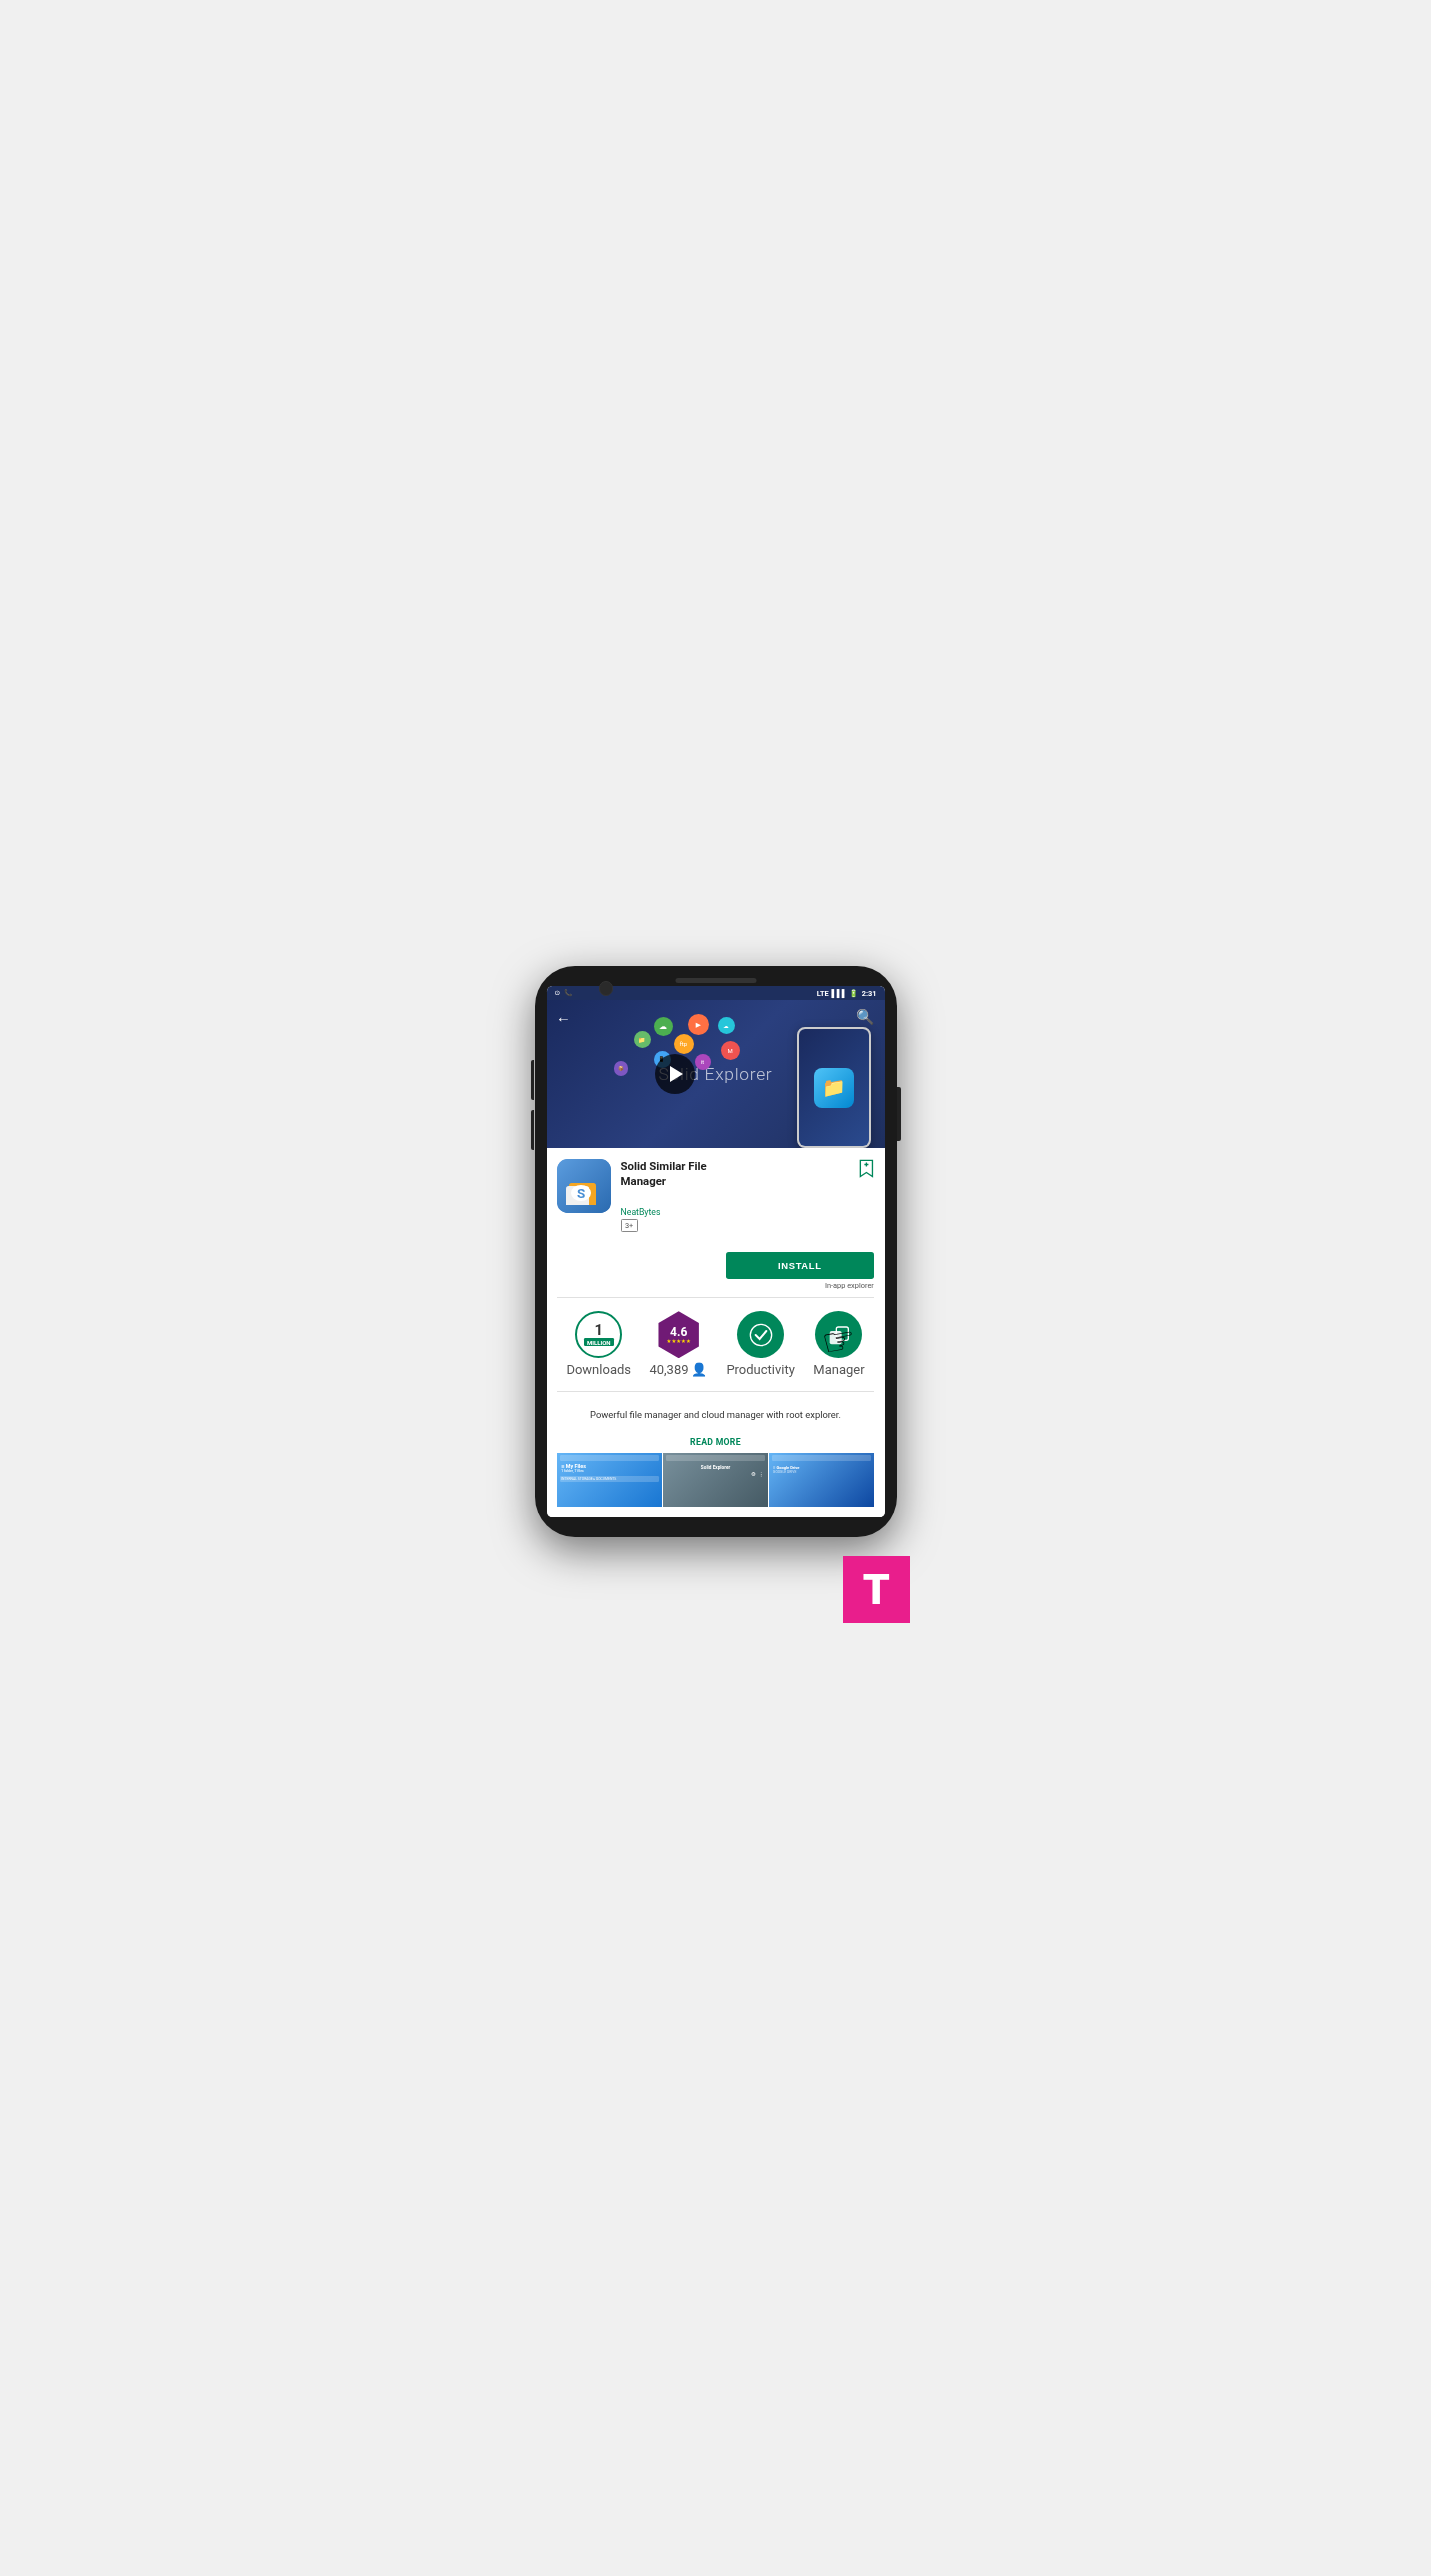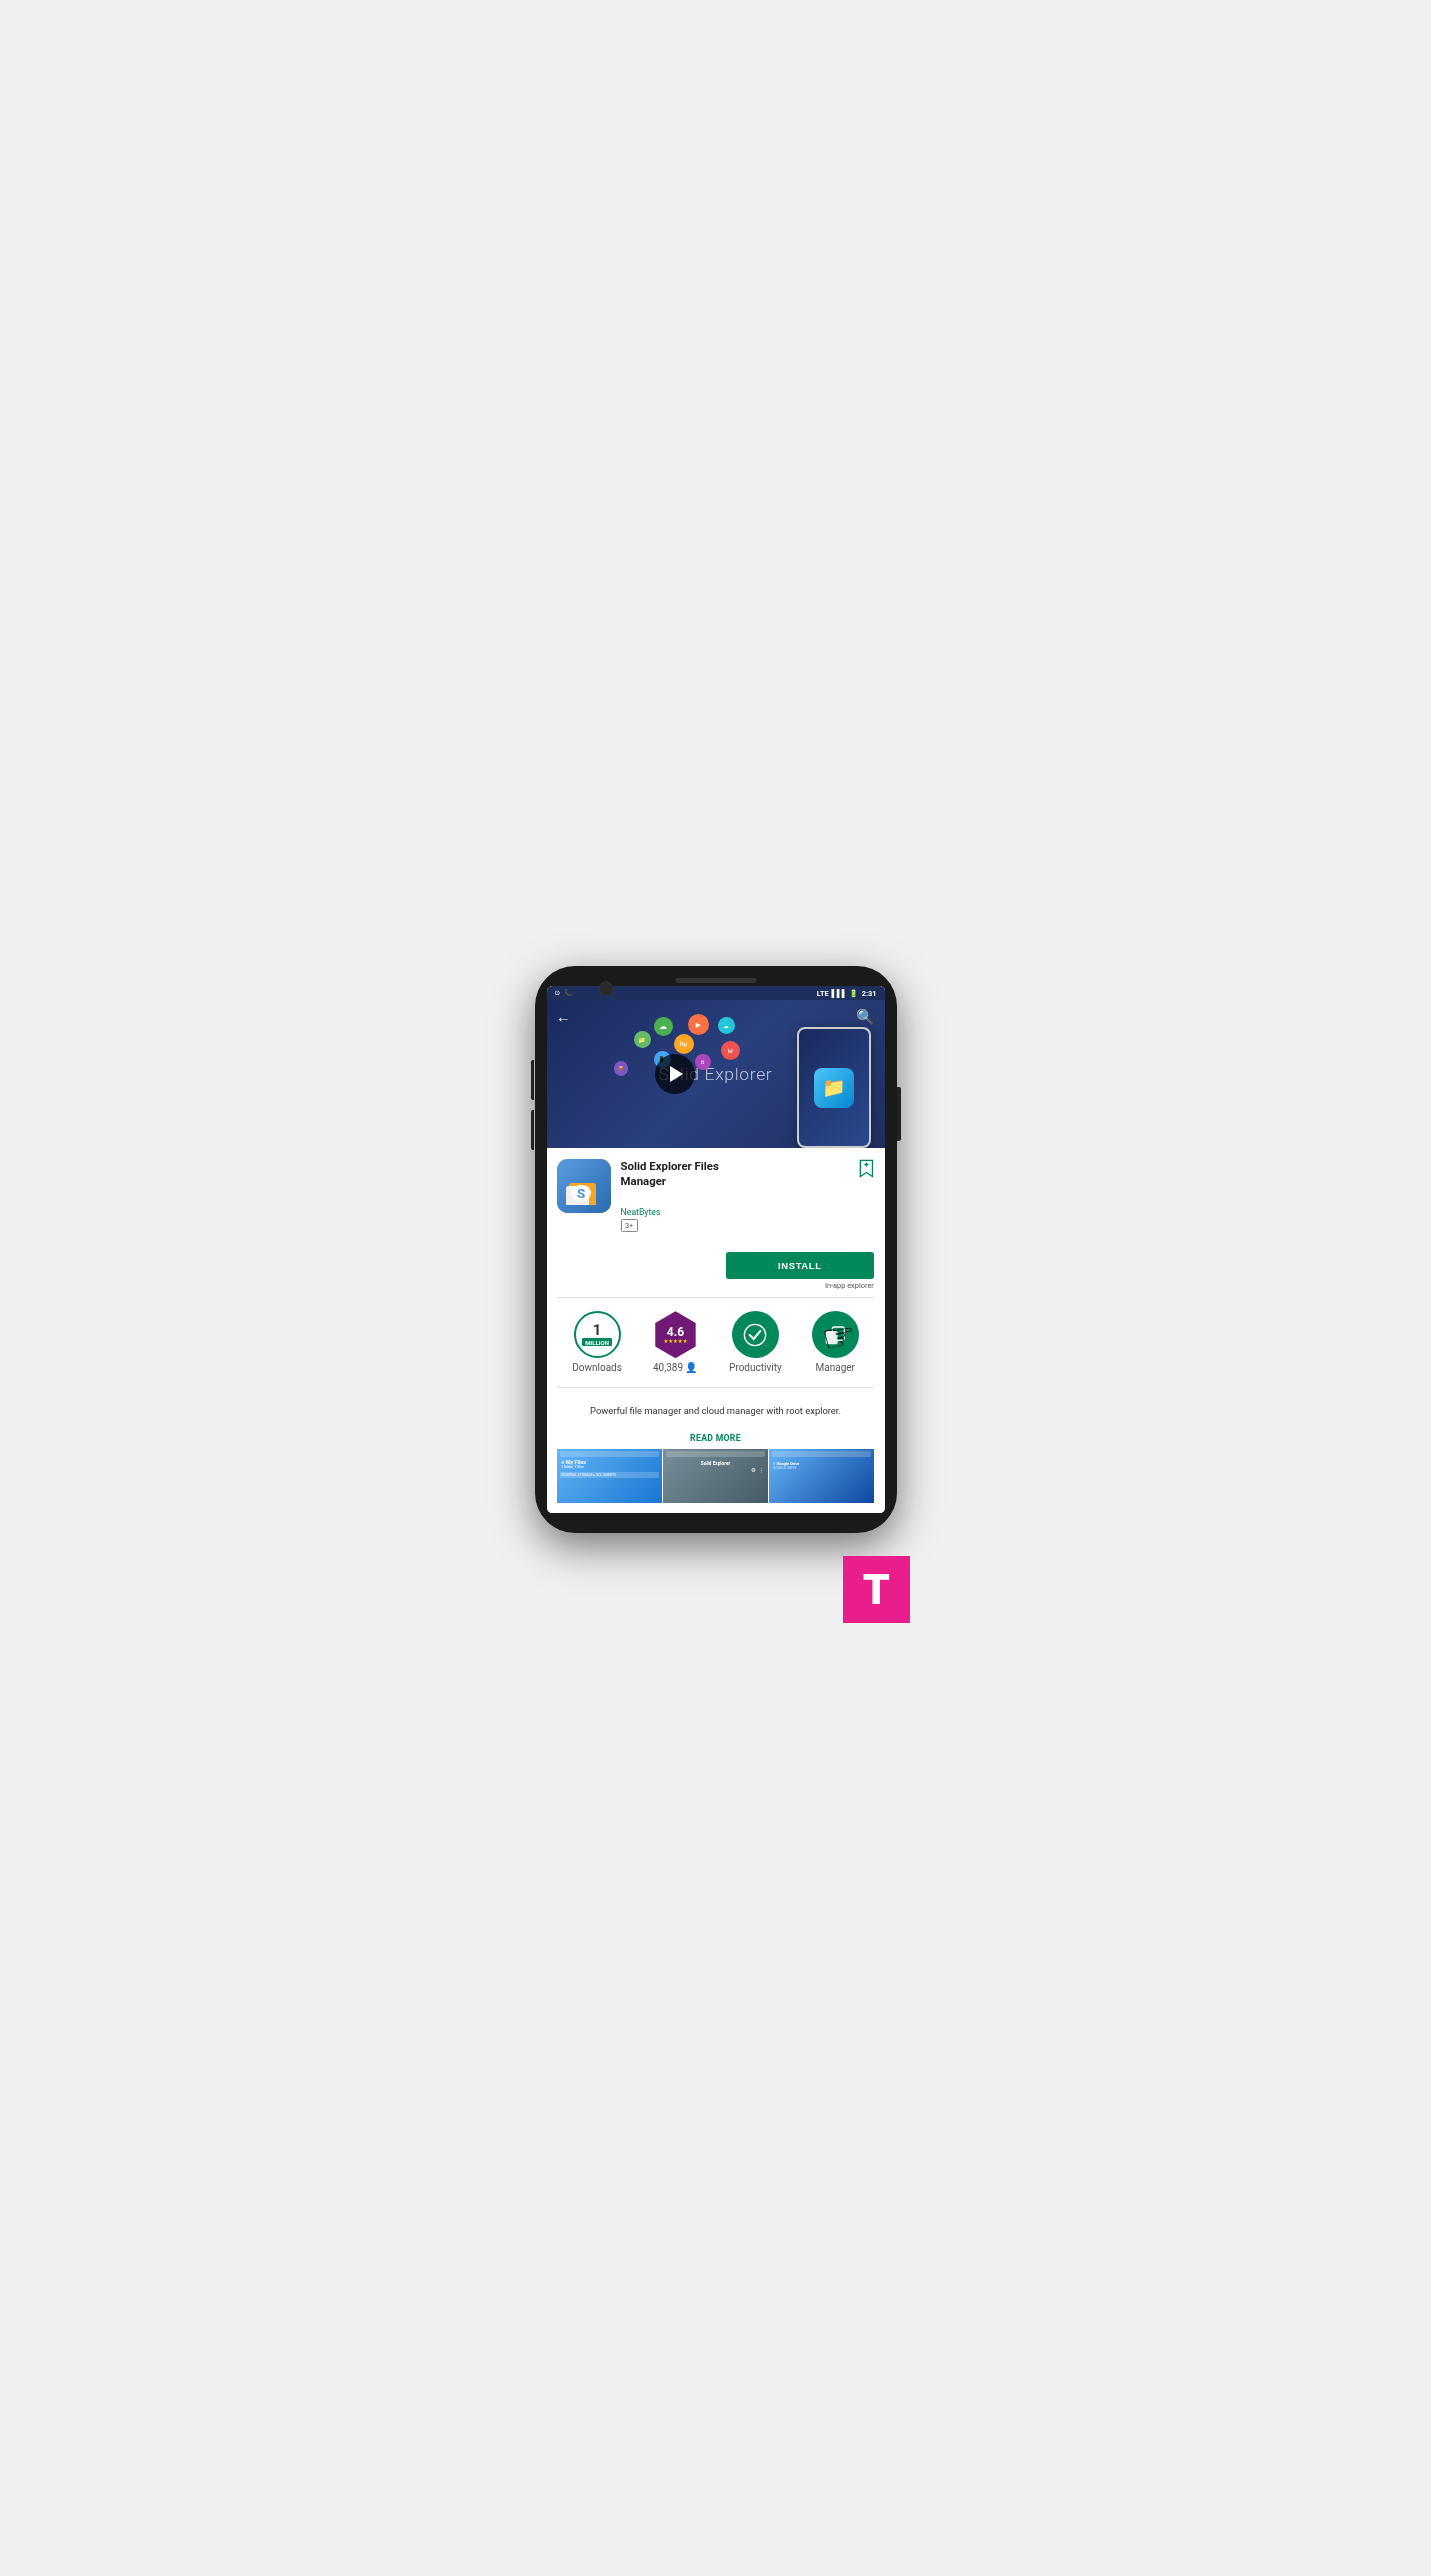--- a/index.html
+++ b/index.html
@@ -314,21 +314,21 @@
     }
     .downloads-million {
       font-size: 6px;
       font-weight: bold;
       color: white;
       background: #00875a;
       padding: 0.7px 3.4px;
       border-radius: 1.3px;
     }
     .stat-label {
-      font-size: 10px;
+      font-size: 13px;
       color: #555;
       text-align: center;
     }
 
     
     .rating-badge {
       width: 47px;
       height: 47px;
       background: #701a75;
       clip-path: polygon(50% 0%, 93% 25%, 93% 75%, 50% 100%, 7% 75%, 7% 25%);
@@ -543,21 +543,21 @@
                 <div style="position:absolute; bottom:0; left:0; width:23.5px; height:19px; background:#f0f0f0; border-radius:2.7px 2.7px 0 0;"></div>
                 <div style="position:absolute; bottom:3.4px; left:5.4px; width:20px; height:16px; background:#fff; border-radius:50%; display:flex; align-items:center; justify-content:center; overflow:hidden;">
                   <span style="color:#4a8fd4; font-size:13.4px; font-weight:bold;">S</span>
                 </div>
               </div>
             </div>
           </div>
 
           <div class="app-details">
             <div class="app-name">
-              <span>Solid Explorer Files</span><br>
+              <span>Solid Similar File</span><br>
               <span>Manager</span>
             </div>
             <div class="app-developer">NeatBytes</div>
             <div class="age-badge">3+</div>
           </div>
 
           <div class="wishlist-btn">
             <svg width="14.8" height="19" viewBox="0 0 22 28">
               <path d="M2 2 L2 26 L11 20 L20 26 L20 2 Z" fill="none" stroke="#00875a" stroke-width="2"></path>
               <path d="M8 8 L14 8 M11 5 L11 11" stroke="#00875a" stroke-width="2"></path>

